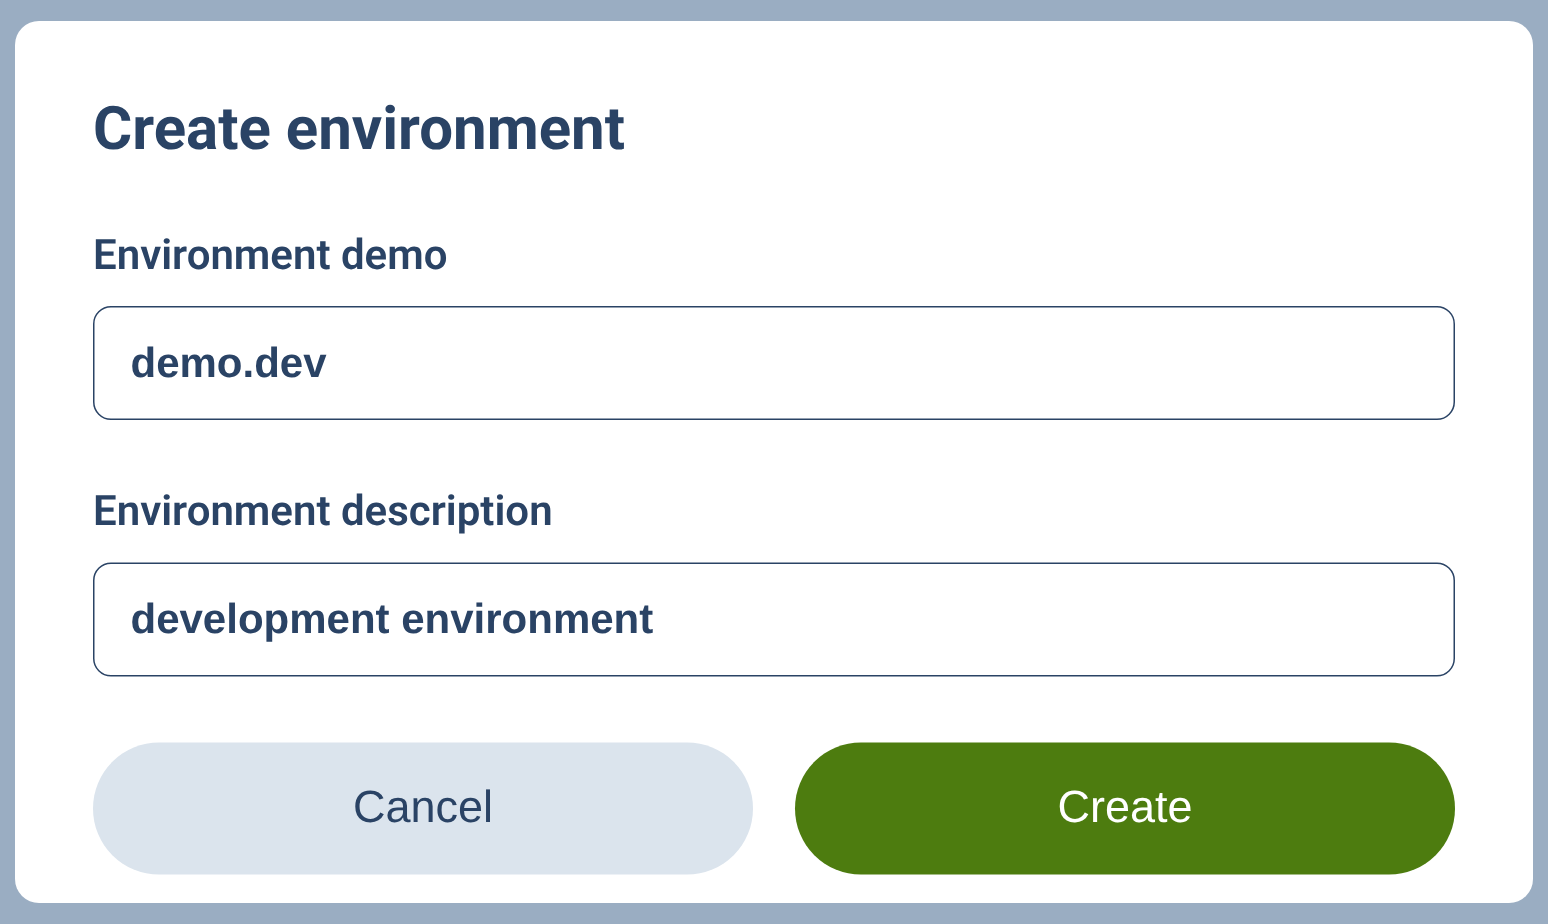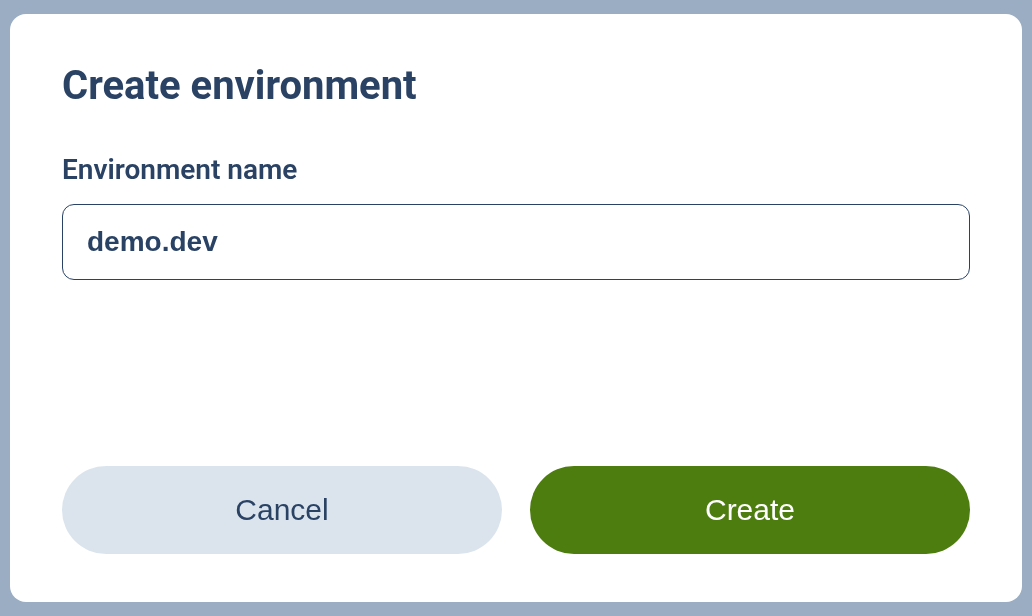--- a/index.html
+++ b/index.html
@@ -81,22 +81,26 @@
       color: #ffffff;
     }
   </style>
 </head>
 <body>
 
 <div class="modal">
   <h1 class="modal-title">Create environment</h1>
 
   <div class="form-group">
-    <label class="form-label">Environment name</label>
+    <label class="form-label">Environment demo</label>
     <input type="text" class="form-input" value="demo.dev" style="">
   </div>
 
+  <div class="form-group">
+    <label class="form-label">Environment description</label>
+    <input type="text" class="form-input" value="development environment" style="">
+  </div>
 
   <div class="button-row">
     <button class="btn btn-cancel">Cancel</button>
     <button class="btn btn-create">Create</button>
   </div>
 </div>
 
 </body></html>

